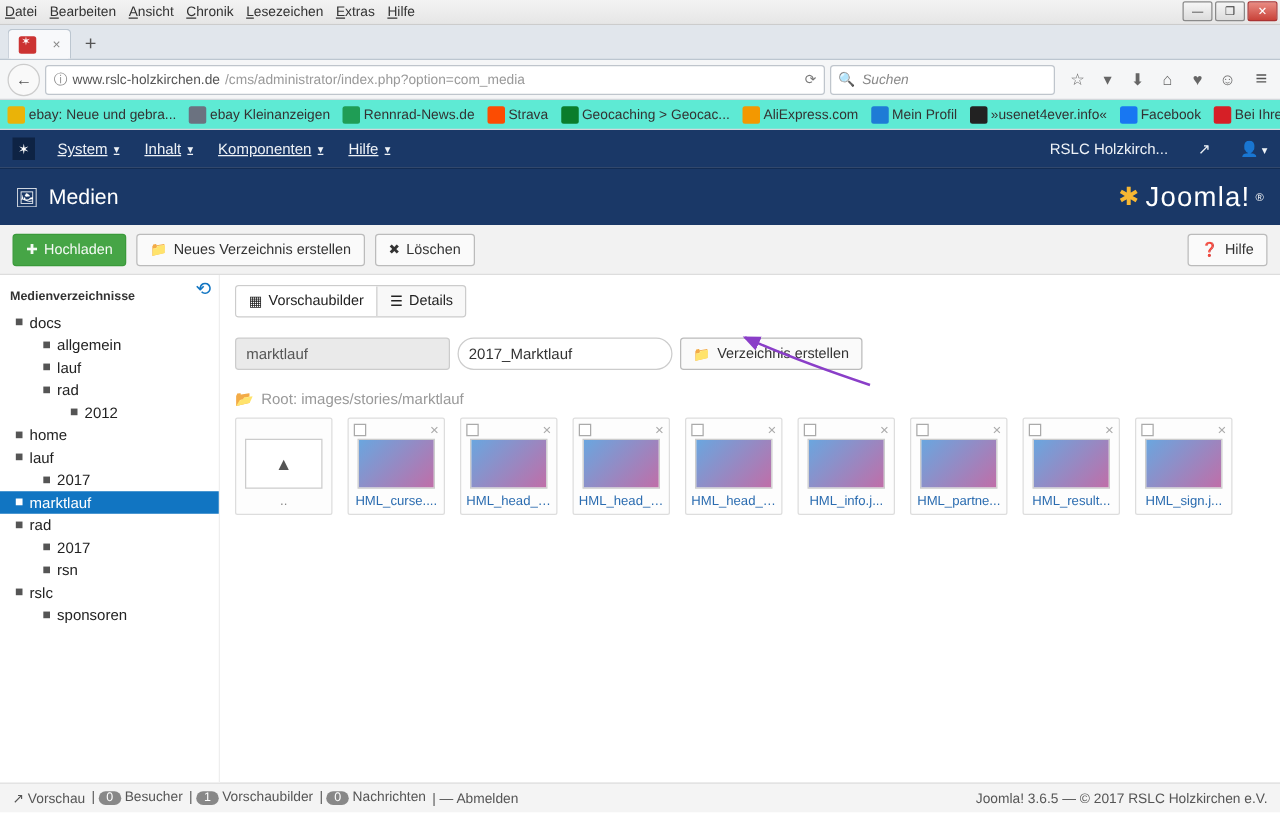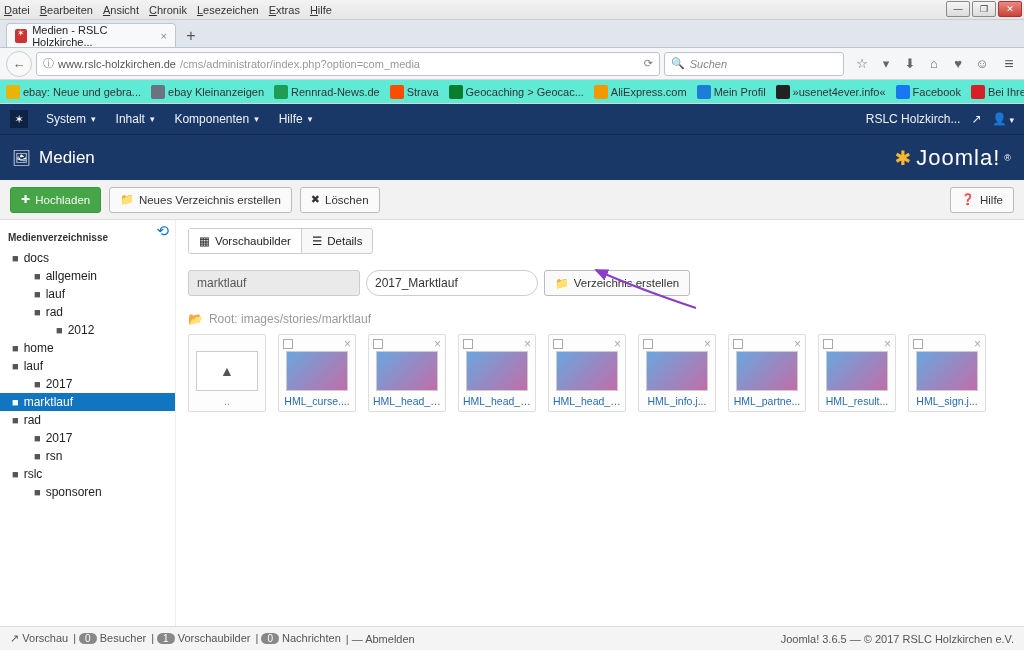--- a/index.html
+++ b/index.html
@@ -39,22 +39,22 @@
   .bm { display:flex; align-items:center; gap:3px; white-space:nowrap; }
   .bmic { width:14px;height:14px; border-radius:2px; display:inline-block; background:#888; }
   .bm .bmic.e{background:#eab308;} .bm .bmic.k{background:#6b7280;} .bm .bmic.r{background:#1f9d55;} .bm .bmic.s{background:#fc4c02;} .bm .bmic.g{background:#0a7d2c;} .bm .bmic.a{background:#f39800;} .bm .bmic.m{background:#1e7bd6;} .bm .bmic.u{background:#222;} .bm .bmic.f{background:#1877f2;} .bm .bmic.b{background:#d61f26;}
 
   
   .jwrap { height: calc(650px - 20px - 28px - 32px - 24px); display:flex; flex-direction:column; }
 
   .jtop { height:30px; background:#1a3867; color:#eef2f7; display:flex; align-items:center; padding:0 10px; font-size:12px; }
   .jtop .jlogo { width:18px;height:18px; background:#0e2344; display:flex;align-items:center;justify-content:center; margin-right:10px; font-size:11px; color:#fff;}
   .jtop .jmenu { display:flex; gap:4px;}
-  .jtop .jmenu > div { padding:0 8px; display:flex; align-items:center; gap:3px; }
-  .jtop .jright { margin-left:auto; display:flex; align-items:center; gap:11px; }
+  .jtop .jmenu > div { padding:0 8px; display:flex; align-items:center; gap:3px;text-decoration:underline; }
+  .jtop .jright { margin-left:auto; display:flex; align-items:center; gap:24px; }
   .caret::after{content:"▾"; font-size:9px; margin-left:2px;}
 
   .jhead { height:46px; background:#1a3867; color:#fff; display:flex; align-items:center; padding:0 12px; border-top:1px solid #12294d;}
   .jhead .htitle { font-size:17px; font-weight:400; display:flex; align-items:center; gap:8px;}
   .jhead .hpic { font-size:15px;}
   .joomlalogo { margin-left:auto; font-size:22px; color:#fff; letter-spacing:1px; display:flex; align-items:center; gap:4px;}
   .joomlalogo .mark { color:#f7b733; font-size:20px;}
   .joomlalogo .reg { font-size:9px;}
 
   .jtoolbar { height:40px; background:#f2f2f2; border-bottom:1px solid #ddd; display:flex; align-items:center; padding:0 10px; gap:8px;}
@@ -124,21 +124,20 @@
   <div class="winbtns">
     <div class="winbtn">—</div>
     <div class="winbtn">❐</div>
     <div class="winbtn close">✕</div>
   </div>
 </div>
 
 <div class="tabstrip">
   <div class="tab">
     <span class="favicon"></span>
-    <span>Medien - RSLC Holzkirche...</span>
     <span class="tabx">×</span>
   </div>
   <div class="tabplus">+</div>
 </div>
 
 <div class="navrow">
   <div class="navbtn">←</div>
   <div class="urlbox">
     <span class="lock">ⓘ</span>
     <span class="dom">www.rslc-holzkirchen.de</span>

